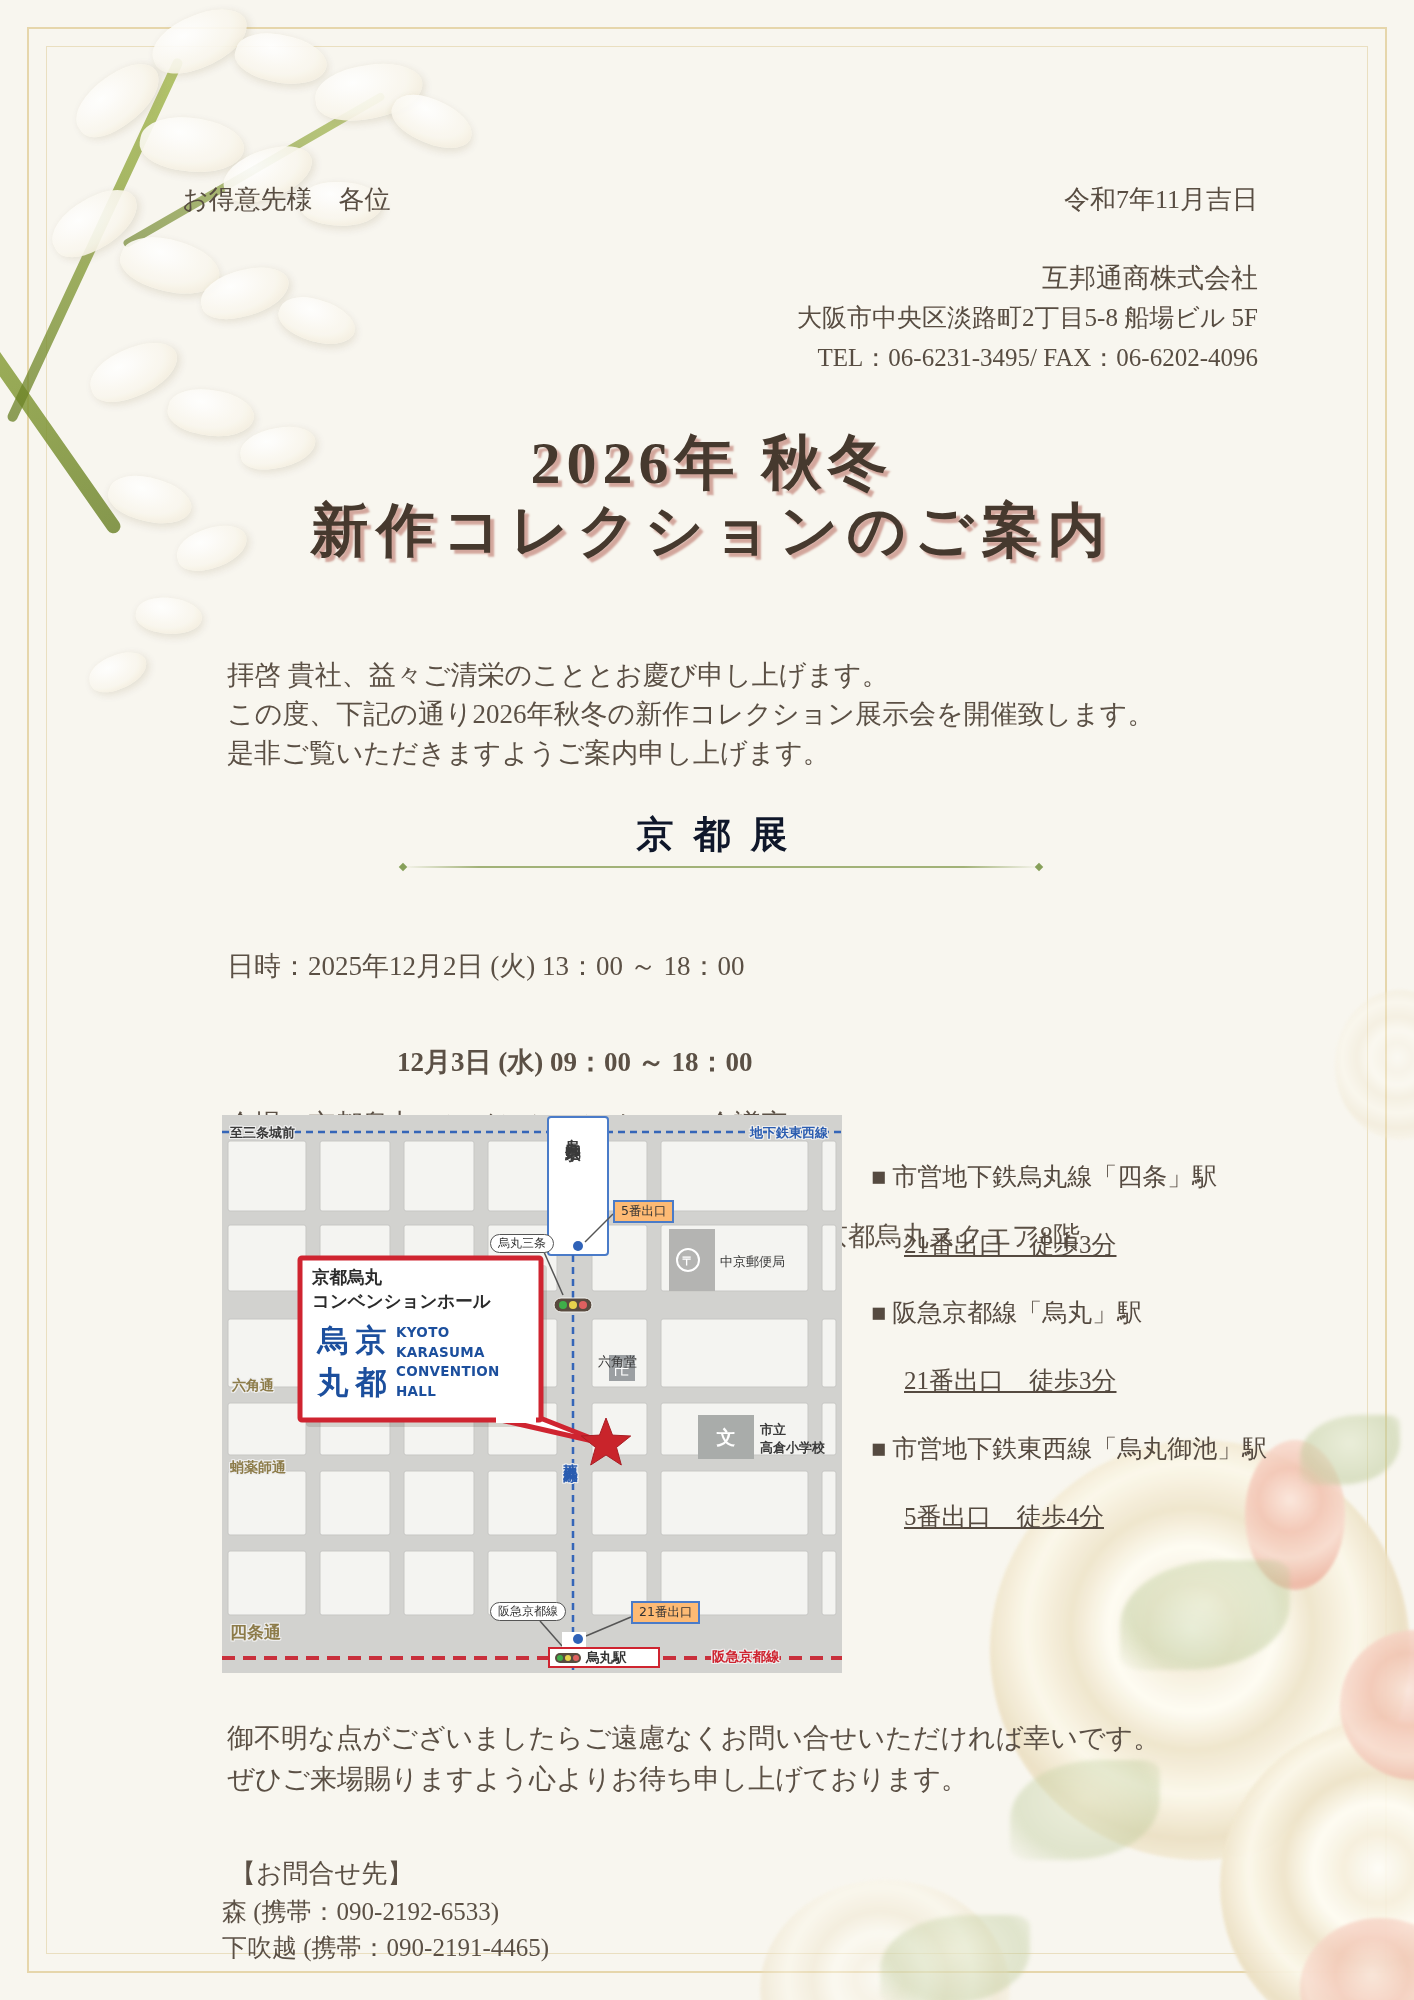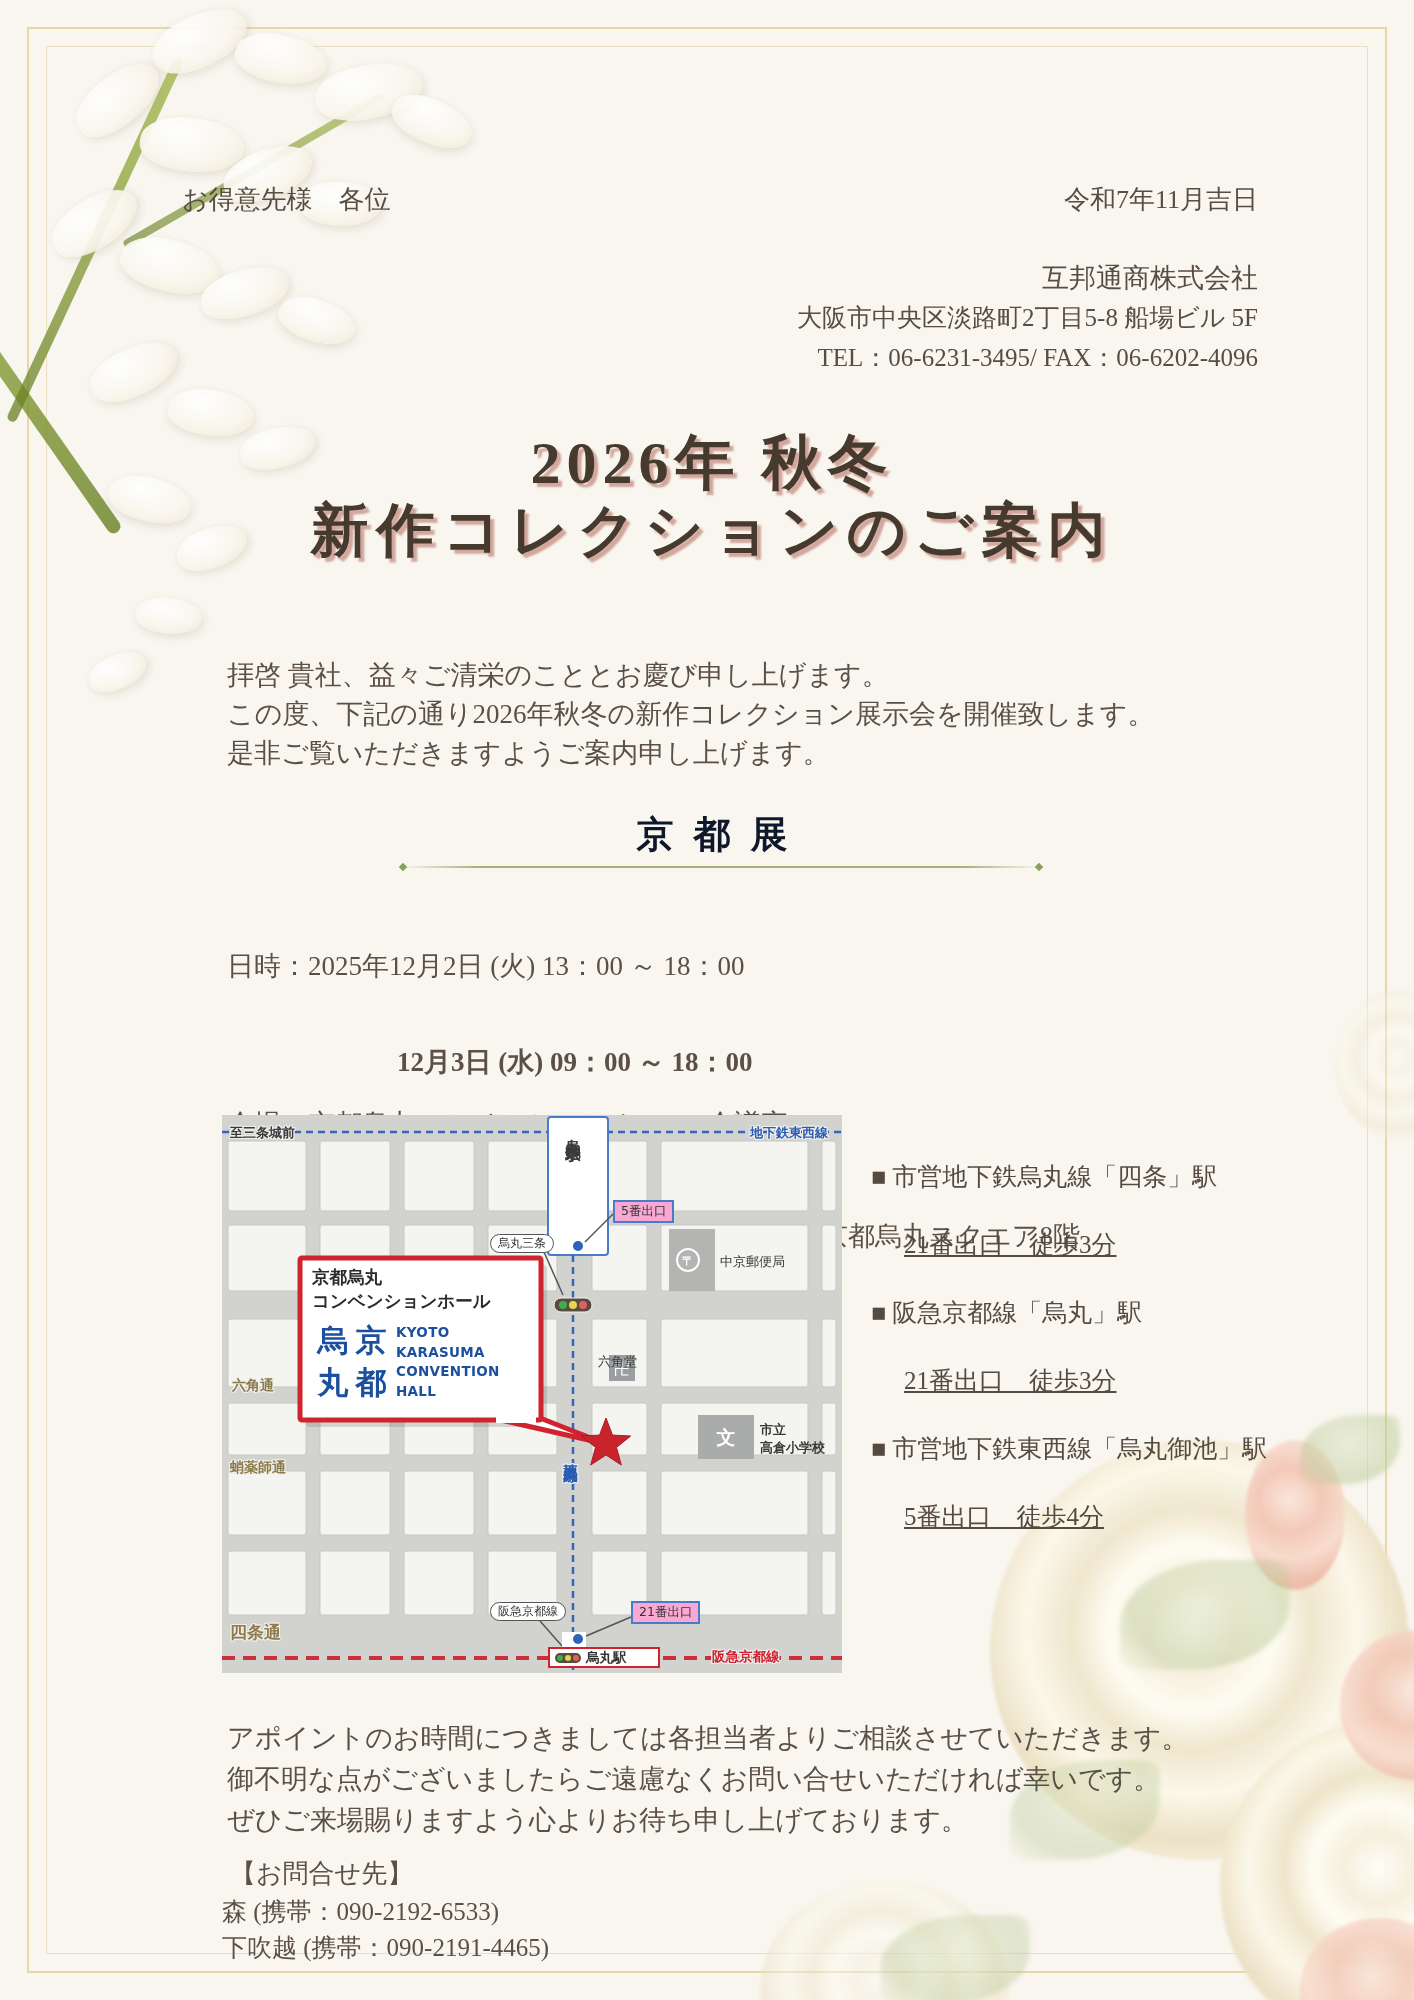--- a/index.html
+++ b/index.html
@@ -52,21 +52,21 @@
   .contact .hd{font-size:26px;padding-left:8px;margin-bottom:2px;}
   
   .map{position:absolute;left:222px;top:1115px;width:620px;height:558px;
     font-family:"DejaVu Sans","Liberation Sans",sans-serif;}
   .map svg{position:absolute;left:0;top:0;}
   #map-blocks rect{fill:#f4f4f1;stroke:#c7c7c4;stroke-width:1;}
   .ml{position:absolute;color:#3a3a3a;white-space:nowrap;}
   .halo{text-shadow:1px 0 0 #eee,-1px 0 0 #eee,0 1px 0 #eee,0 -1px 0 #eee,1px 1px 0 #eee,-1px -1px 0 #eee,1px -1px 0 #eee,-1px 1px 0 #eee;}
   .v{writing-mode:vertical-rl;text-orientation:upright;}
   .blue{color:#2a5cb0;} .olive{color:#8d7c4a;} .redtx{color:#cf2430;}
-  .box-label{background:#f9a8d4;border:2px solid #4a7bc8;font-size:12.5px;padding:1px 6px;color:#333;}
+  .box-label{background:#fdba74;border:2px solid #4a7bc8;font-size:12.5px;padding:1px 6px;color:#333;}
   .pill{background:#fff;border:1.5px solid #555;border-radius:10px;font-size:12px;padding:0 7px;color:#333;}
   .station-box{position:absolute;left:326px;top:532px;width:112px;height:21px;background:#fff;
     border:2.5px solid #cf2430;display:flex;align-items:center;gap:5px;padding-left:5px;box-sizing:border-box;}
   .tl-mini{width:26px;height:10px;border-radius:5px;background:#594b3f;display:flex;align-items:center;justify-content:space-evenly;}
   .tl-mini i{width:6px;height:6px;border-radius:50%;display:block;}
   .tl-g{background:#3fae49;} .tl-y{background:#e8d44d;} .tl-r{background:#e06060;}
   .station-box span{font-size:13.5px;font-weight:bold;color:#333;}
   .callout-name{position:absolute;left:90px;top:151px;width:222px;font-size:17.5px;font-weight:bold;color:#2b2b2b;line-height:1.35;}
   .logo-grid{position:absolute;left:92px;top:204px;display:grid;grid-template-columns:38px 38px;
     font-size:31px;font-weight:800;color:#1c4f9d;line-height:42px;text-align:center;}
@@ -283,21 +283,20 @@
     <div class="access">
       <div>■ 市営地下鉄烏丸線「四条」駅</div>
       <div class="exit">21番出口　徒歩3分</div>
       <div>■ 阪急京都線「烏丸」駅</div>
       <div class="exit">21番出口　徒歩3分</div>
       <div>■ 市営地下鉄東西線「烏丸御池」駅</div>
       <div class="exit"> 5番出口　徒歩4分</div>
     </div>
 
     <div class="closing">
-      <div>アポイントのお時間につきましては各担当者よりご相談させていただきます。</div>
       <div>御不明な点がございましたらご遠慮なくお問い合せいただければ幸いです。</div>
       <div>ぜひご来場賜りますよう心よりお待ち申し上げております。</div>
     </div>
 
     <div class="contact">
       <div class="hd">【お問合せ先】</div>
       <div>森  (携帯：090-2192-6533)</div>
       <div>下吹越  (携帯：090-2191-4465)</div>
     </div>
 

